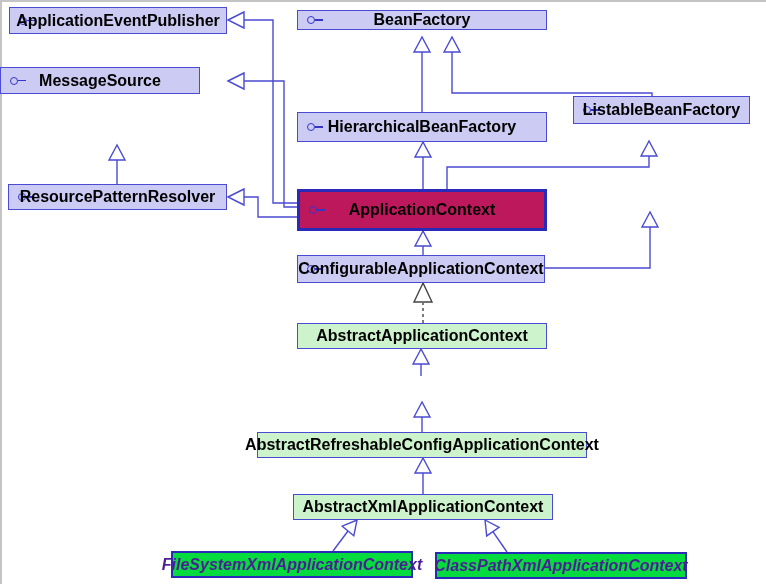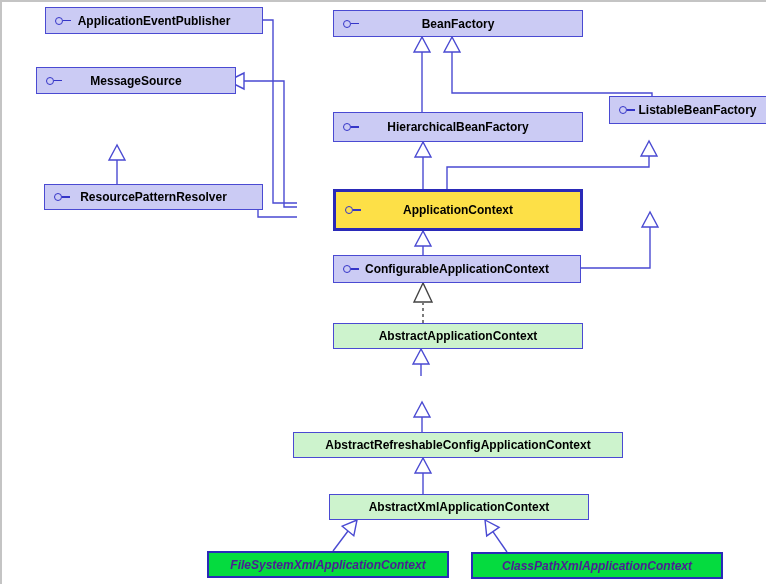--- a/index.html
+++ b/index.html
@@ -8,26 +8,26 @@
     font-family:"Liberation Sans", sans-serif;overflow:hidden;
   }
   .page-edge{position:absolute;background:#c4c4c4;}
   .page-edge.top{left:0;top:0;width:766px;height:2px;}
   .page-edge.left{left:0;top:0;width:2px;height:584px;}
 
   svg.wires{position:absolute;left:0;top:0;width:766px;height:584px;}
 
   .node{
     position:absolute;display:flex;align-items:center;justify-content:center;
-    box-sizing:border-box;font-size:12px;font-weight:bold;color:#000;
-    white-space:nowrap;letter-spacing:0px;margin-left:36px;
+    box-sizing:border-box;font-size:16px;font-weight:bold;color:#000;
+    white-space:nowrap;letter-spacing:0px;
   }
   .node .lbl{position:relative;z-index:2;}
   .iface{background:#cbcbf4;border:1.6px solid #4a4ad2;}
-  .iface-main{background:#fde047;border:3px solid #2a2ab8;}
+  .iface-main{background:#be185d;border:3px solid #2a2ab8;}
   .abstract-class{background:#cdf3cd;border:1.6px solid #4a4ad2;}
   .concrete-class{background:#05DB3F;border:2.2px solid #2a2ab8;color:#4c1d95;font-style:italic;}
 
   .lollipop{position:absolute;left:9px;top:50%;transform:translateY(-50%);
     display:flex;align-items:center;z-index:1;}
   .lollipop .ring{display:block;width:6px;height:6px;border:1.7px solid #3535c8;
     border-radius:50%;background:transparent;}
   .lollipop .stem{display:block;width:8px;height:1.7px;background:#3535c8;}
 </style>
 </head>
@@ -89,21 +89,21 @@
   </svg>
 
   <div class="node iface" style="left:9px;top:7px;width:218px;height:27px">
     <span class="lollipop">
         <i class="ring"></i>
         <i class="stem"></i>
       </span>
     <span class="lbl">ApplicationEventPublisher</span>
   </div>
 
-  <div class="node iface" style="left:297px;top:10px;width:250px;height:27px">
+  <div class="node iface" style="left:297px;top:10px;width:250px;height:20px">
     <span class="lollipop">
         <i class="ring"></i>
         <i class="stem"></i>
       </span>
     <span class="lbl">BeanFactory</span>
   </div>
 
   <div class="node iface" style="left:0;top:67px;width:200px;height:27px">
     <span class="lollipop">
         <i class="ring"></i>

